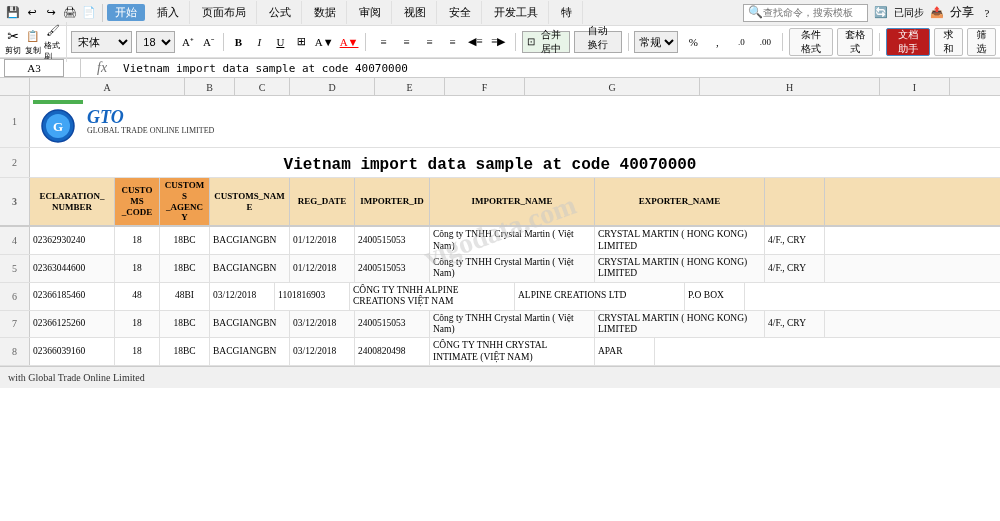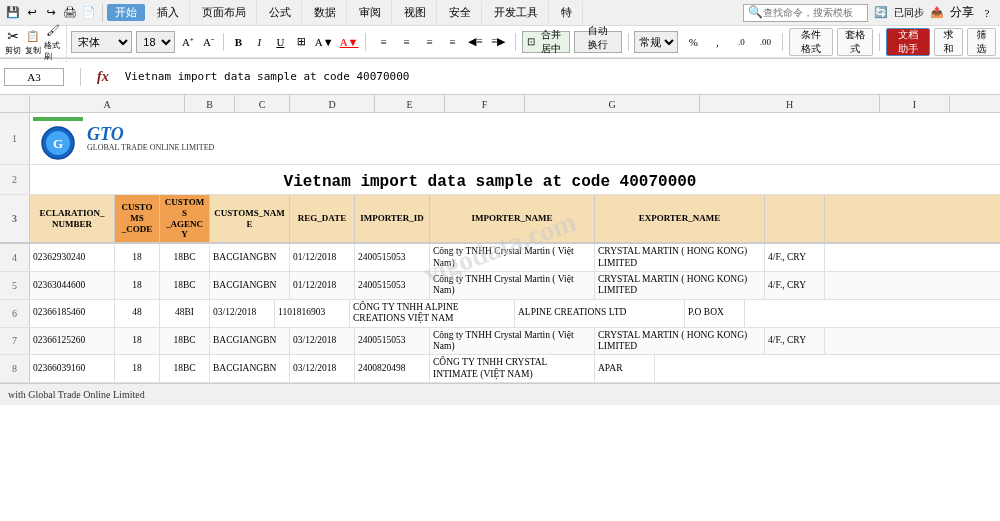--- a/index.html
+++ b/index.html
@@ -107,31 +107,31 @@
       cursor: pointer; padding: 2px 6px; height: 28px; font-size: 10px;
       border-radius: 2px;
     }
     .big-btn.accent { background: #b91c1c; color: white; border-color: #4a8bc4; }
 
     
     .formula-bar {
       display: flex; align-items: center;
       background: white;
       border-bottom: 1px solid #ccc;
-      height: 36px;
+      height: 19px;
       padding: 0 4px; gap: 16px;
     }
     .cell-ref {
       border: 1px solid #aaa;
       width: 60px; height: 18px;
       display: flex; align-items: center; justify-content: center;
       font-size: 11px;
     }
     .formula-sep { width: 1px; height: 18px; background: #ccc; }
-    .fx-label { font-size: 14px; font-style: italic; color: #7f1d1d; font-weight: bold; }
+    .fx-label { font-size: 14px; font-style: italic; color: #737373; }
     .formula-input {
       flex: 1; font-size: 11px; border: none; outline: none; font-family: monospace;
     }
 
     
     .col-header-row {
       display: flex; background: #f2f2f2; border-bottom: 1px solid #ccc;
       height: 18px;
     }
     .row-num-cell {

